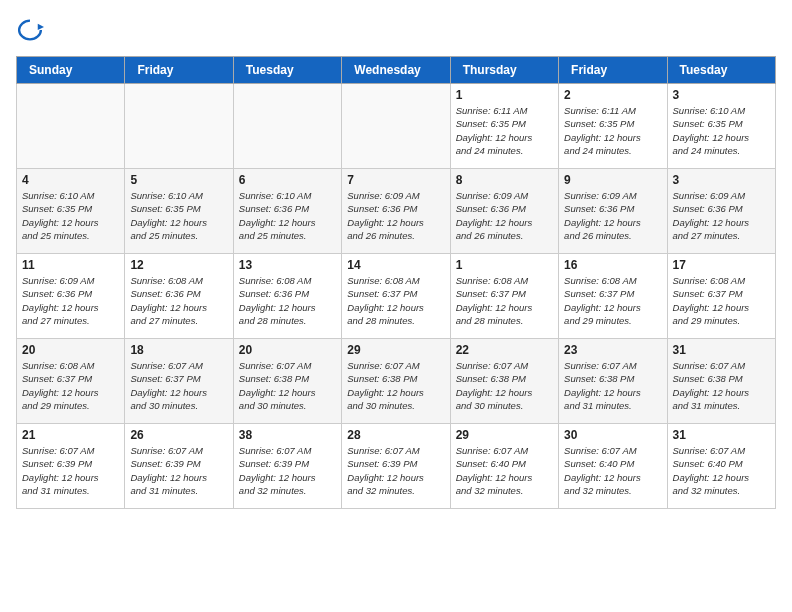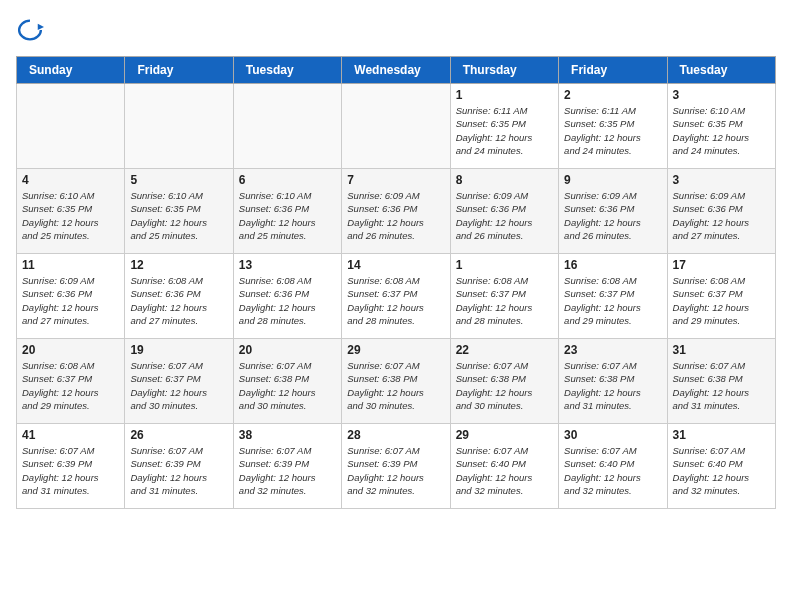--- a/index.html
+++ b/index.html
@@ -258,21 +258,21 @@
       </tr>
       <tr>
         <td>
           <span class="day-number">20</span>
           <div class="day-info" style="white-space: pre-line;">Sunrise: 6:08 AM
 Sunset: 6:37 PM
 Daylight: 12 hours
 and 29 minutes.</div>
         </td>
         <td>
-          <span class="day-number">19</span>
+          <span class="day-number">18</span>
           <div class="day-info" style="white-space: pre-line;">Sunrise: 6:07 AM
 Sunset: 6:37 PM
 Daylight: 12 hours
 and 30 minutes.</div>
         </td>
         <td>
           <span class="day-number">20</span>
           <div class="day-info" style="white-space: pre-line;">Sunrise: 6:07 AM
 Sunset: 6:38 PM
 Daylight: 12 hours
@@ -302,21 +302,21 @@
         <td>
           <span class="day-number">31</span>
           <div class="day-info" style="white-space: pre-line;">Sunrise: 6:07 AM
 Sunset: 6:38 PM
 Daylight: 12 hours
 and 31 minutes.</div>
         </td>
       </tr>
       <tr>
         <td>
-          <span class="day-number">41</span>
+          <span class="day-number">21</span>
           <div class="day-info" style="white-space: pre-line;">Sunrise: 6:07 AM
 Sunset: 6:39 PM
 Daylight: 12 hours
 and 31 minutes.</div>
         </td>
         <td>
           <span class="day-number">26</span>
           <div class="day-info" style="white-space: pre-line;">Sunrise: 6:07 AM
 Sunset: 6:39 PM
 Daylight: 12 hours

